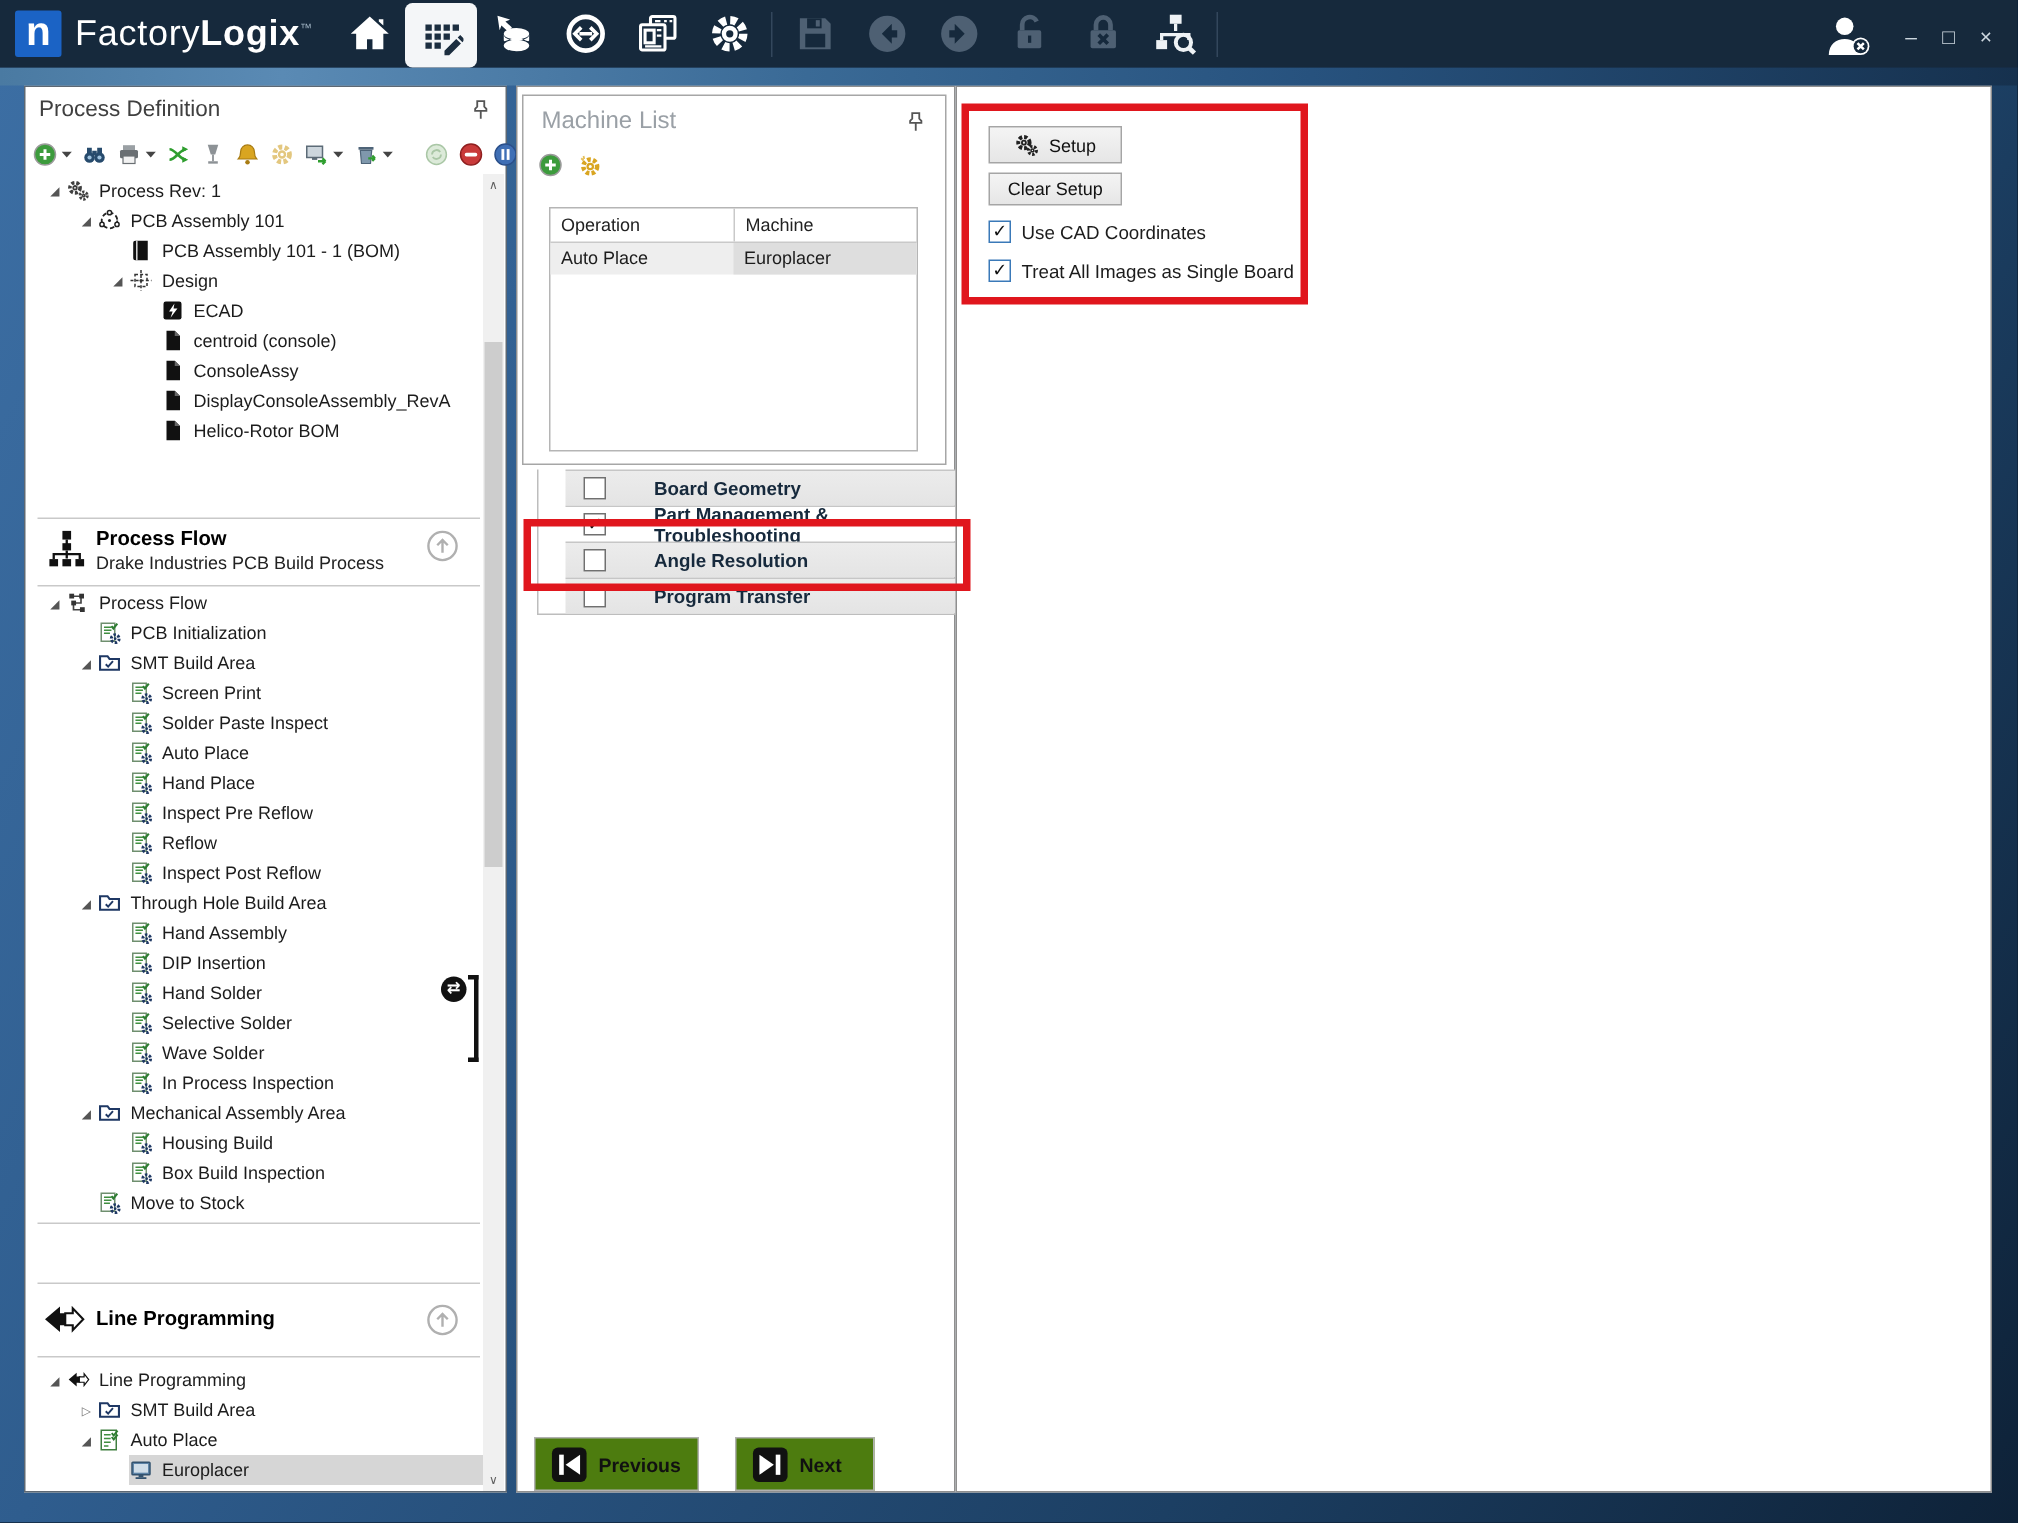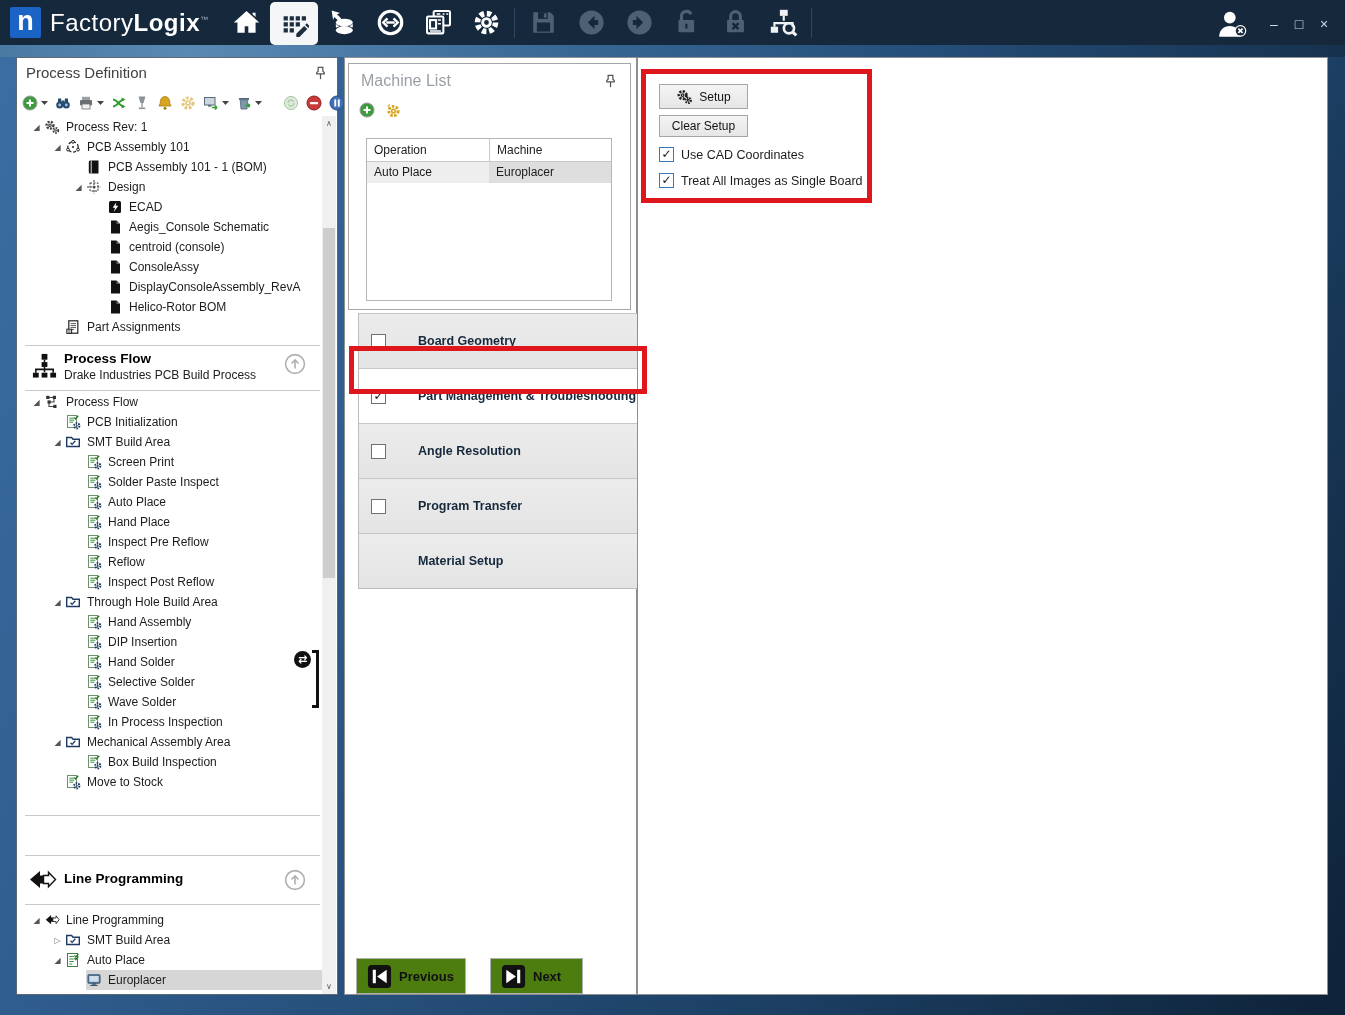--- a/index.html
+++ b/index.html
@@ -87,22 +87,22 @@
   #ml-table { position:absolute; left:17px; top:74px; width:246px; height:163px; border:1px solid #b5b5b5; font-size:12px; }
   .ml-hrow { display:flex; height:23px; border-bottom:1px solid #c9c9c9; }
   .ml-hcell { width:123px; padding:4px 0 0 7px; color:#222; }
   .ml-hcell + .ml-hcell { border-left:1px solid #c9c9c9; }
   .ml-drow { display:flex; height:21px; background:#eeeeee; }
   .ml-dcell { width:123px; padding:3px 0 0 7px; color:#1c1c1c; }
   .ml-dcell.machine { background:#dedede; }
 
   
   #accordion { position:absolute; left:13px; top:255px; width:280px; border:1px solid #bdbdbd; border-top:none; }
-  .acc-sec { height:55px; border-top:1px solid #c6c6c6; background:linear-gradient(#ececec,#e4e4e4);
-    display:flex; align-items:center; position:relative; }
+  .acc-sec { height:24px; border-top:1px solid #c6c6c6; background:linear-gradient(#ececec,#e4e4e4);
+    display:flex; align-items:center; position:relative;margin-left:18px; }
   .acc-sec.open { background:#fff; }
   .acc-chk { position:absolute; left:12px; width:15px; height:15px; border:1px solid #707070; background:#fff;
     font-size:12px; line-height:13px; text-align:center; color:#111; font-weight:700; }
   .acc-label { position:absolute; left:59px; font-size:12.5px; font-weight:700; color:#16293c; }
 
   
   .nav-btn { position:absolute; top:900px; height:36px; background:#4d7c0f; border:1px solid #b0b0b0;
     display:flex; align-items:center; font-size:13px; font-weight:700; color:#111; padding:0 10px; }
   .nav-btn svg { width:25px; height:25px; margin-right:7px; }
   #btn-prev { left:11px; width:110px; }
@@ -422,83 +422,57 @@
       </div>
       <div class="trow" style="padding-left: 75px;">
         <span class="texp"></span>
         <span class="tbody-wrap">
           <span class="ticon">
             <svg viewBox="0 0 16 16">
               <path d="M4 1.5h5.5L13 5v9.5H4z" fill="#111"></path>
               <path d="M9.5 1.5 13 5H9.5z" fill="#666"></path>
             </svg>
           </span>
-          <span>Aegis_Console Schematic</span>
+          <span>centroid (console)</span>
         </span>
       </div>
       <div class="trow" style="padding-left: 75px;">
         <span class="texp"></span>
         <span class="tbody-wrap">
           <span class="ticon">
             <svg viewBox="0 0 16 16">
               <path d="M4 1.5h5.5L13 5v9.5H4z" fill="#111"></path>
               <path d="M9.5 1.5 13 5H9.5z" fill="#666"></path>
             </svg>
           </span>
-          <span>centroid (console)</span>
+          <span>ConsoleAssy</span>
         </span>
       </div>
       <div class="trow" style="padding-left: 75px;">
         <span class="texp"></span>
         <span class="tbody-wrap">
           <span class="ticon">
             <svg viewBox="0 0 16 16">
               <path d="M4 1.5h5.5L13 5v9.5H4z" fill="#111"></path>
               <path d="M9.5 1.5 13 5H9.5z" fill="#666"></path>
             </svg>
           </span>
-          <span>ConsoleAssy</span>
+          <span>DisplayConsoleAssembly_RevA</span>
         </span>
       </div>
       <div class="trow" style="padding-left: 75px;">
         <span class="texp"></span>
         <span class="tbody-wrap">
           <span class="ticon">
             <svg viewBox="0 0 16 16">
               <path d="M4 1.5h5.5L13 5v9.5H4z" fill="#111"></path>
               <path d="M9.5 1.5 13 5H9.5z" fill="#666"></path>
             </svg>
           </span>
-          <span>DisplayConsoleAssembly_RevA</span>
-        </span>
-      </div>
-      <div class="trow" style="padding-left: 75px;">
-        <span class="texp"></span>
-        <span class="tbody-wrap">
-          <span class="ticon">
-            <svg viewBox="0 0 16 16">
-              <path d="M4 1.5h5.5L13 5v9.5H4z" fill="#111"></path>
-              <path d="M9.5 1.5 13 5H9.5z" fill="#666"></path>
-            </svg>
-          </span>
           <span>Helico-Rotor BOM</span>
-        </span>
-      </div>
-      <div class="trow" style="padding-left: 33px;">
-        <span class="texp"></span>
-        <span class="tbody-wrap">
-          <span class="ticon">
-            <svg viewBox="0 0 16 16">
-              <rect x="3.8" y="1.8" width="9" height="12.4" fill="#fff" stroke="#222" stroke-width="1.2"></rect>
-              <path d="M5.6 4.6h5.4M5.6 6.6h5.4M5.6 8.6h5.4M5.6 10.6h3.4" stroke="#444" stroke-width=".9"></path>
-              <rect x="1.8" y="10.2" width="4.8" height="4.2" fill="#fff" stroke="#222" stroke-width="1"></rect>
-              <path d="M2.7 11.8h3M2.7 13.2h3" stroke="#444" stroke-width=".8"></path>
-            </svg>
-          </span>
-          <span>Part Assignments</span>
         </span>
       </div>
     </div>
 
   <div class="sep" style="top:287px"></div>
   <div class="sec-head" style="top:292px;height:40px">
     <span class="sec-ico" style="top:2px"><svg width="27" height="27" viewBox="0 0 28 28">
           <rect x="11" y="2" width="6" height="6" fill="#111"></rect>
           <rect x="11" y="10.5" width="6" height="5" fill="#111"></rect>
           <path d="M14 8v3M5 21.5v-3.5h18v3.5M14 15.5v5.5" stroke="#111" stroke-width="1.6" fill="none"></path>
@@ -768,20 +742,35 @@
       <div class="trow" style="padding-left: 33px;">
         <span class="texp">◢</span>
         <span class="tbody-wrap">
           <span class="ticon">
             <svg viewBox="0 0 16 16">
               <path d="M1.7 3.5h5L8 5.3h6.3v7.2H1.7z" fill="#fff" stroke="#1f3864" stroke-width="1.4"></path>
               <path d="M5.5 8.8l1.6 1.6 3.2-3.6" stroke="#1f3864" stroke-width="1.3" fill="none"></path>
             </svg>
           </span>
           <span>Mechanical Assembly Area</span>
+        </span>
+      </div>
+      <div class="trow" style="padding-left: 54px;">
+        <span class="texp"></span>
+        <span class="tbody-wrap">
+          <span class="ticon">
+            <svg viewBox="0 0 16 16">
+              <rect x="2.5" y="1.5" width="9" height="12" fill="#fff" stroke="#6f8f6f"></rect>
+              <path d="M4.3 4.2h5M4.3 6.2h5M4.3 8.2h4" stroke="#3f8f3f" stroke-width="1"></path>
+              <path d="M9.3 3.4l1.3 1.6 2.6-3.2" stroke="#2e7d32" stroke-width="1.4" fill="none"></path>
+              <circle cx="11.8" cy="11.8" r="2.6" fill="none" stroke="#1f3864" stroke-width="2" stroke-dasharray="1.6 1.1"></circle>
+              <circle cx="11.8" cy="11.8" r=".9" fill="#1f3864"></circle>
+            </svg>
+          </span>
+          <span>Housing Build</span>
         </span>
       </div>
       <div class="trow" style="padding-left: 54px;">
         <span class="texp"></span>
         <span class="tbody-wrap">
           <span class="ticon">
             <svg viewBox="0 0 16 16">
               <rect x="2.5" y="1.5" width="9" height="12" fill="#fff" stroke="#6f8f6f"></rect>
               <path d="M4.3 4.2h5M4.3 6.2h5M4.3 8.2h4" stroke="#3f8f3f" stroke-width="1"></path>
               <path d="M9.3 3.4l1.3 1.6 2.6-3.2" stroke="#2e7d32" stroke-width="1.4" fill="none"></path>
@@ -930,23 +919,20 @@
         <span class="acc-label">Part Management &amp; Troubleshooting</span>
       </div>
       <div class="acc-sec">
         <span class="acc-chk"></span>
         <span class="acc-label">Angle Resolution</span>
       </div>
       <div class="acc-sec">
         <span class="acc-chk"></span>
         <span class="acc-label">Program Transfer</span>
       </div>
-      <div class="acc-sec">
-        <span class="acc-label">Material Setup</span>
-      </div>
     </div>
 
   <div class="nav-btn" id="btn-prev">
     <svg viewBox="0 0 26 26">
         <rect x="1" y="1" width="24" height="24" rx="4" fill="#111"></rect>
         <rect x="6" y="6" width="3.2" height="14" fill="#fff"></rect>
         <path d="M20.5 6v14L10.5 13z" fill="#fff"></path>
       </svg>
     <span>Previous</span>
   </div>

